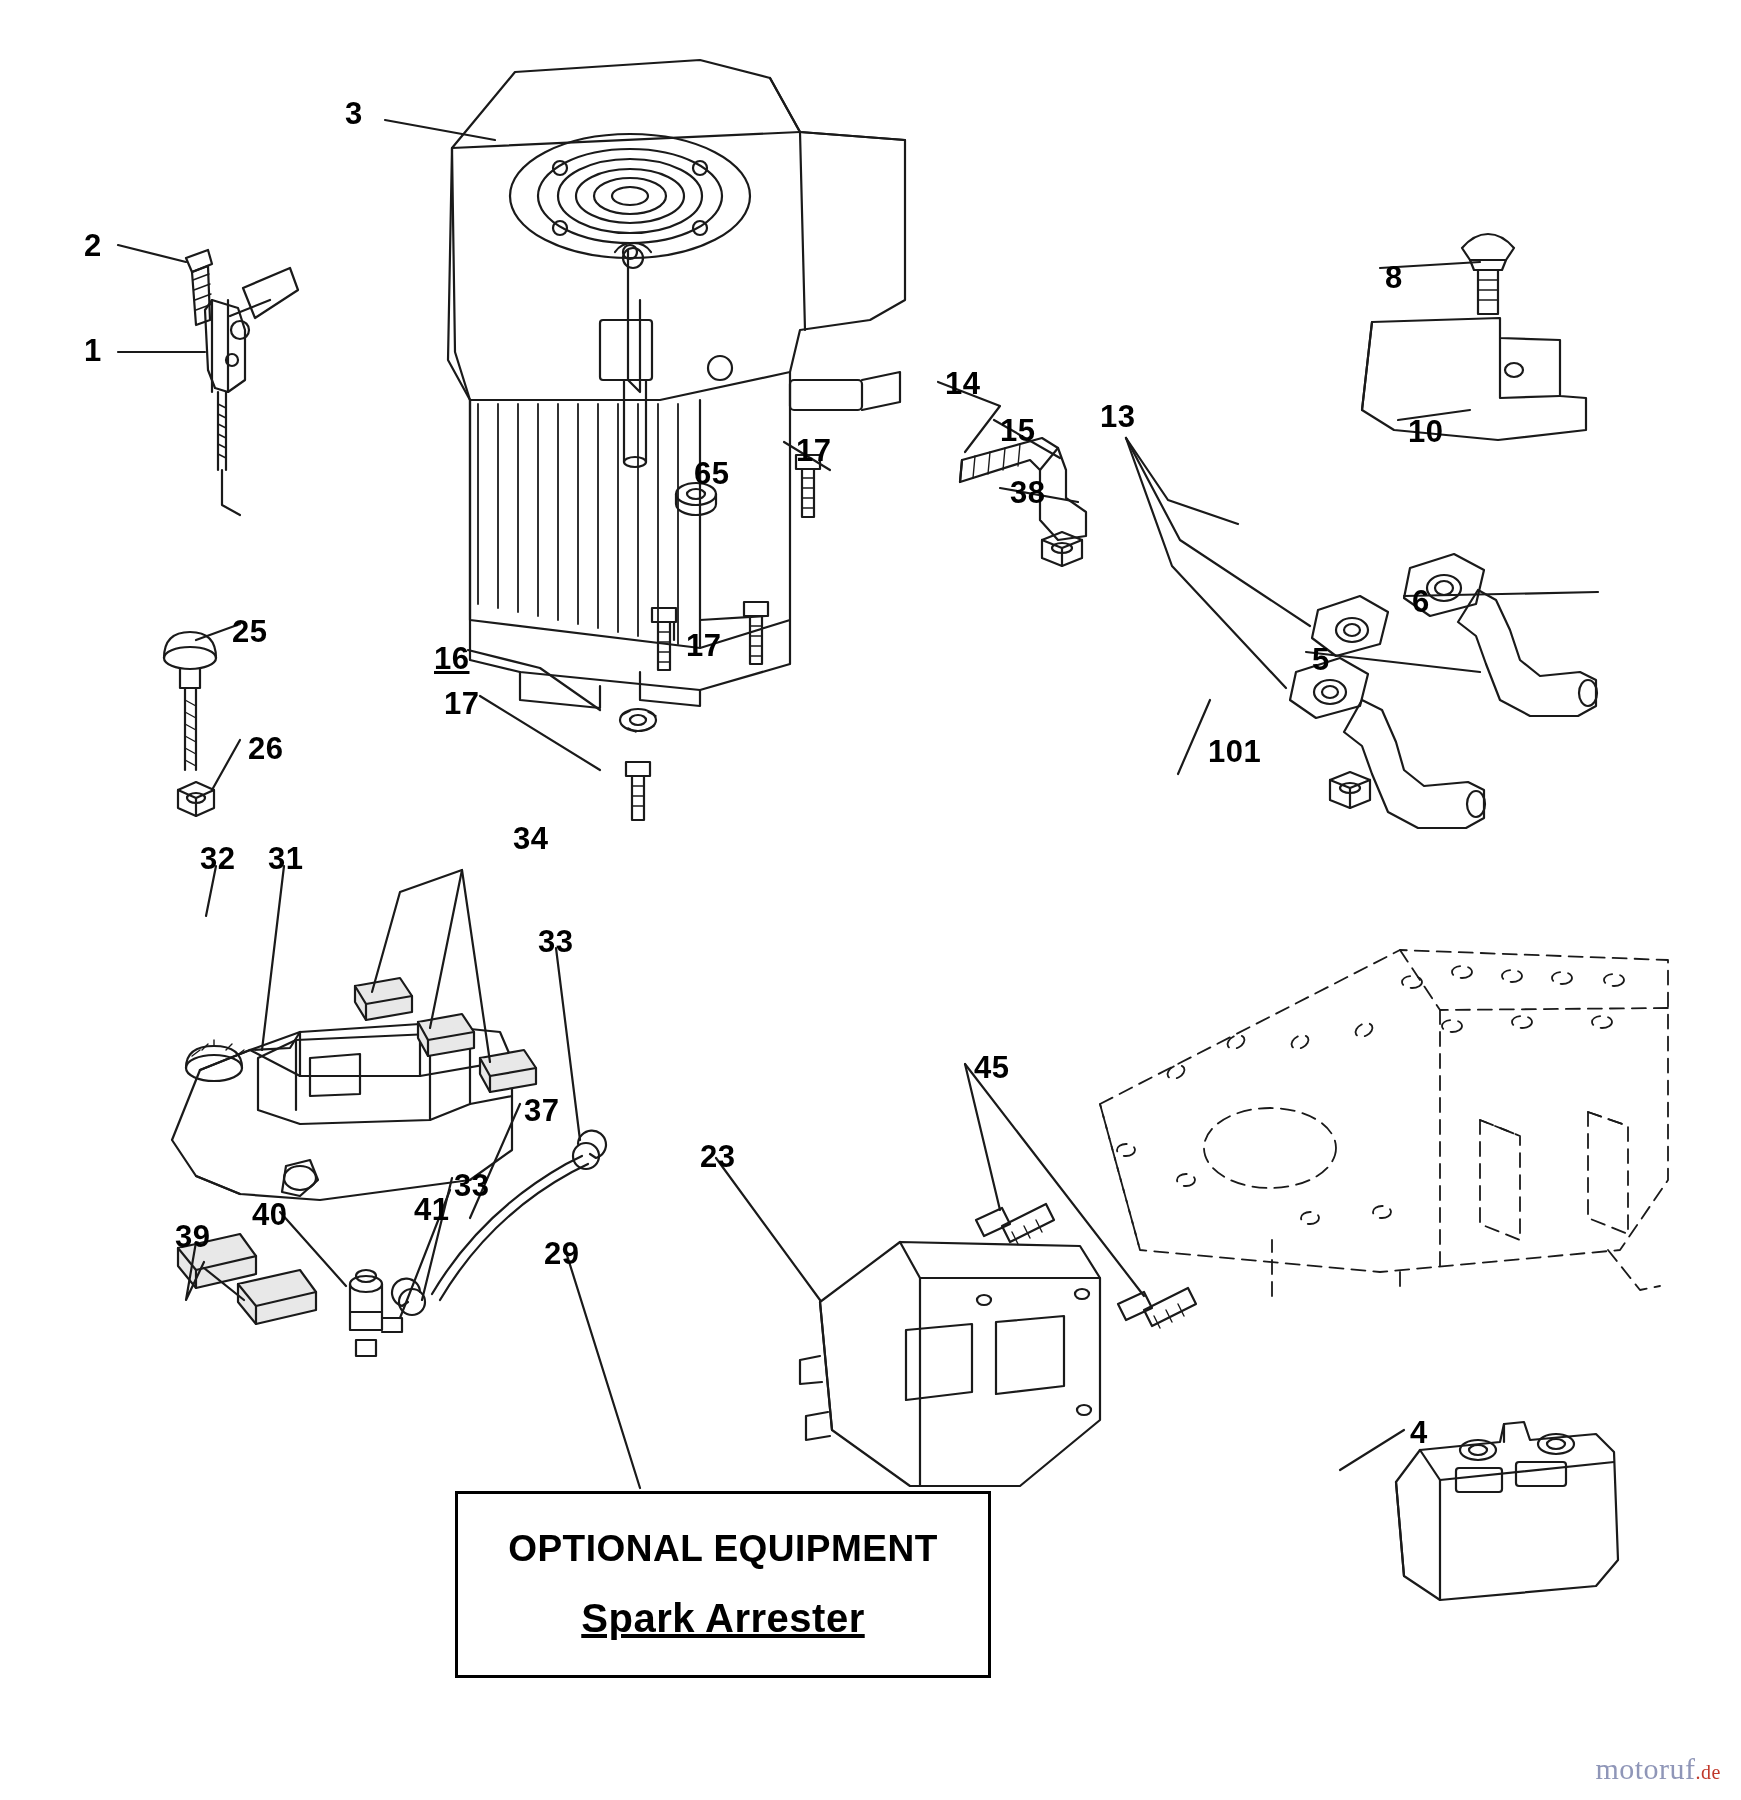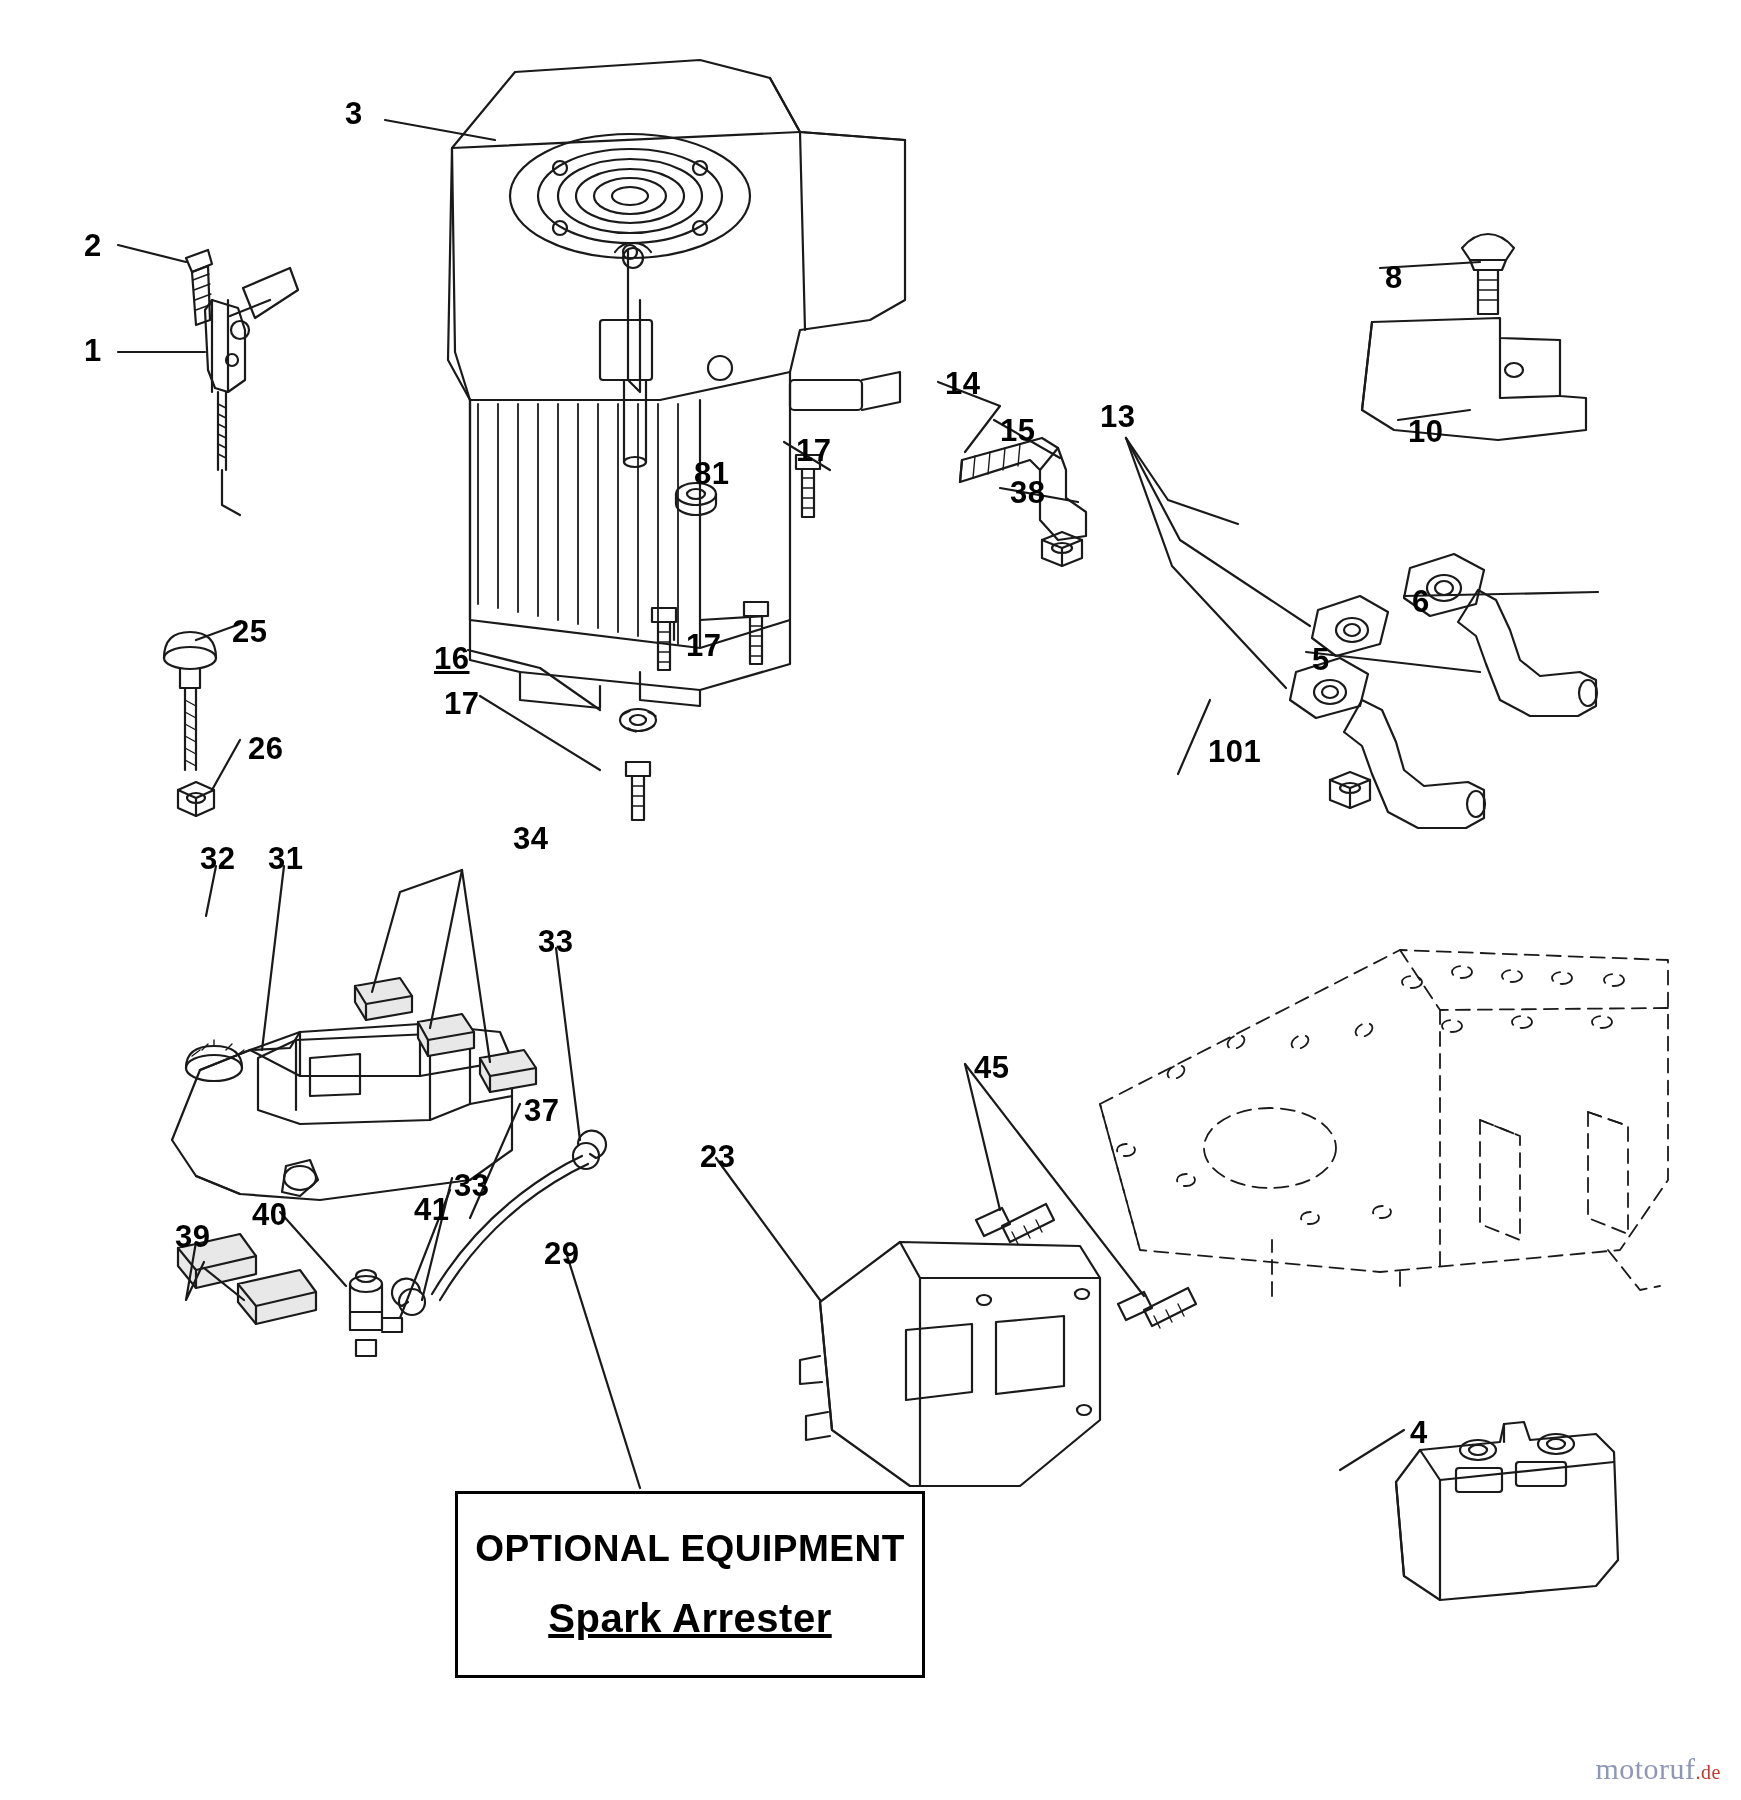--- a/index.html
+++ b/index.html
@@ -33,21 +33,21 @@
     font-size: 31px;
     color: #000000;
     white-space: nowrap;
     line-height: 1;
     letter-spacing: 0.5px;
   }
   .optional-box {
     position: absolute;
     left: 455px;
     top: 1491px;
-    width: 470px;
+    width: 536px;
     height: 187px;
     border: 3px solid #000;
     background: #fff;
     box-sizing: border-box;
     display: flex;
     flex-direction: column;
     align-items: center;
     justify-content: center;
   }
   .optional-title {
@@ -502,21 +502,21 @@
 
   <div class="callout" style="left:345px; top:98px;">3</div>
   <div class="callout" style="left:84px;  top:230px;">2</div>
   <div class="callout" style="left:84px;  top:335px;">1</div>
   <div class="callout" style="left:1385px;top:262px;">8</div>
   <div class="callout" style="left:945px; top:368px;">14</div>
   <div class="callout" style="left:1000px;top:415px;">15</div>
   <div class="callout" style="left:1408px;top:416px;">10</div>
   <div class="callout" style="left:1100px;top:401px;">13</div>
   <div class="callout" style="left:796px; top:435px;">17</div>
-  <div class="callout" style="left:694px; top:458px;">81</div>
+  <div class="callout" style="left:694px; top:458px;">65</div>
   <div class="callout" style="left:1010px;top:477px;">38</div>
   <div class="callout" style="left:1412px;top:586px;">6</div>
   <div class="callout" style="left:232px; top:616px;">25</div>
   <div class="callout" style="left:1312px;top:644px;">5</div>
   <div class="callout" style="left:686px; top:630px;">17</div>
   <div class="callout" style="left:434px; top:643px;text-decoration:underline;">16</div>
   <div class="callout" style="left:444px; top:688px;">17</div>
   <div class="callout" style="left:1208px;top:692px;margin-top:44px;">101</div>
   <div class="callout" style="left:248px; top:733px;">26</div>
   <div class="callout" style="left:200px; top:843px;">32</div>

